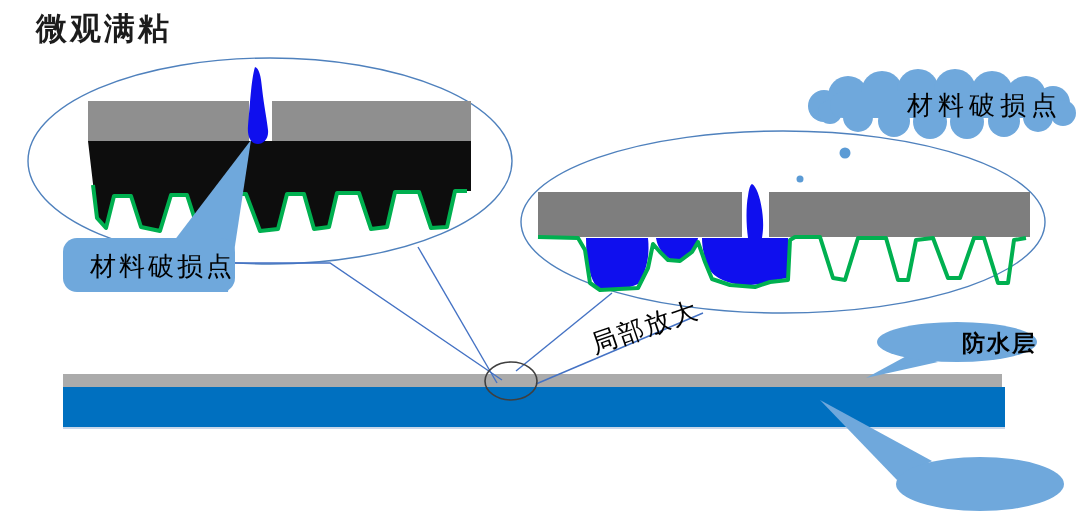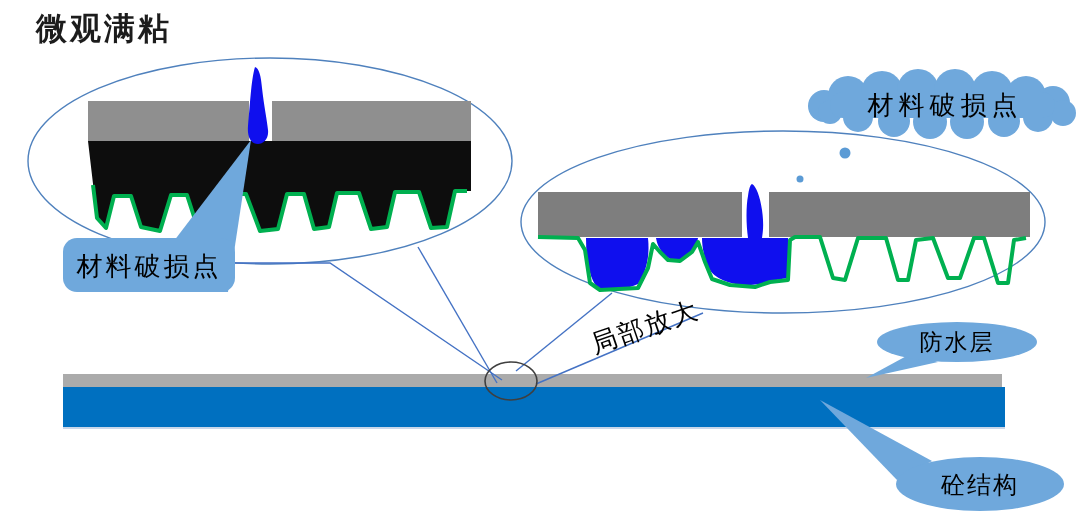--- a/index.html
+++ b/index.html
@@ -1,21 +1,21 @@
 <!DOCTYPE html>
 <html><head>
 <meta charset="utf-8">
 <style>
   html,body{margin:0;padding:0;background:#fff;}
   .canvas{position:relative;width:1080px;height:515px;background:#ffffff;overflow:hidden;
           font-family:"DejaVu Serif", serif;}
   .canvas svg{position:absolute;left:0;top:0;}
   .lbl{position:absolute;color:#000;white-space:nowrap;}
   .title{font-weight:600;color:#1c1c1c;font-size:31px;letter-spacing:3px;}
-  .center{text-align:center;}
+  .center{text-align:right;}
 </style>
 </head>
 <body>
 
 <div class="canvas">
 
 <svg width="1080" height="515" viewBox="0 0 1080 515">
 
   <ellipse cx="270" cy="161" rx="242" ry="103" fill="none" stroke-width="1.4" stroke="#4F81BD"></ellipse>
   <ellipse cx="783" cy="222" rx="262" ry="91" fill="none" stroke-width="1.4" stroke="#4F81BD"></ellipse>
@@ -85,17 +85,16 @@
 
 <div class="lbl title" style="left:36px;top:8px;">微观满粘</div>
 
 
 <div class="lbl center" style="left:63px;top:240px;width:172px;height:52px;line-height:52px;font-size:26px;letter-spacing:3px;">材料破损点</div>
 
 <div class="lbl center" style="left:828px;top:87px;width:234px;height:36px;line-height:36px;font-size:26px;letter-spacing:5px;">材料破损点</div>
 
 <div class="lbl" style="left:592px;top:328px;font-size:26px;letter-spacing:2px;transform:rotate(-19deg);transform-origin:left center;">局部放大</div>
 
-<div class="lbl center" style="left:877px;top:326px;width:160px;height:33px;line-height:33px;font-size:23px;letter-spacing:2px;">防水层</div>
+<div class="lbl center" style="left:877px;top:326px;width:160px;height:33px;line-height:33px;font-size:23px;letter-spacing:2px;font-weight:bold;">防水层</div>
 
-<div class="lbl center" style="left:896px;top:467px;width:168px;height:36px;line-height:36px;font-size:24px;letter-spacing:2px;">砼结构</div>
 
 </div>
 
 </body></html>

